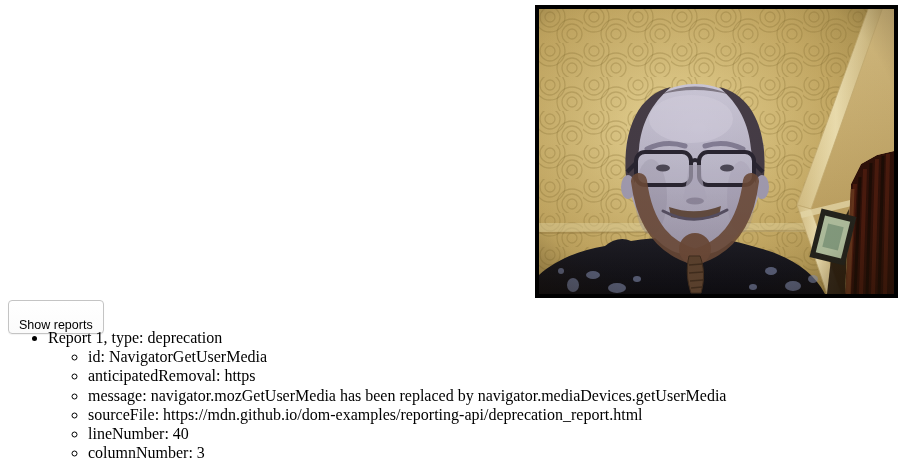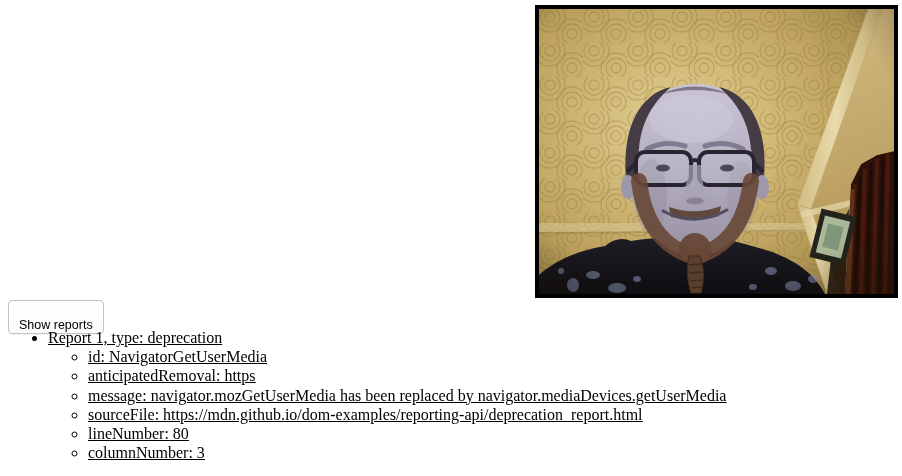--- a/index.html
+++ b/index.html
@@ -7,21 +7,21 @@
           font-family:"Liberation Serif",serif;color:#000;}
 
   
   .btn{position:absolute;left:8px;top:300px;height:32px;padding:16px 10px;
        font-family:"Liberation Sans",sans-serif;font-size:12.5px;line-height:17px;color:#000;
        background:linear-gradient(#ffffff,#fbfbfb);border:1px solid #c4c4c4;border-radius:4px;
        box-shadow:0 1px 1px rgba(0,0,0,0.05);cursor:default;}
 
   
   .reports{position:absolute;left:8px;top:328px;font-size:16px;line-height:1.2;}
-  .reports ul{margin:0;padding-left:40px;text-decoration:underline;}
+  .reports ul{margin:0;padding-left:40px;}
   .reports ul.outer{list-style-type:disc;}
   .reports ul.inner{list-style-type:circle;}
 
   
   .video{position:absolute;left:535px;top:5px;width:363px;height:293px;background:#000;}
   .video svg{position:absolute;left:4px;top:4px;width:355px;height:285px;display:block;}
 </style>
 </head>
 <body>
 
@@ -183,20 +183,20 @@
 
   <div class="reports">
     <ul class="outer">
       <li>
         <span>Report 1, type: deprecation</span>
         <ul class="inner">
           <li>id: NavigatorGetUserMedia</li>
           <li>anticipatedRemoval: https</li>
           <li>message: navigator.mozGetUserMedia has been replaced by navigator.mediaDevices.getUserMedia</li>
           <li>sourceFile: https://mdn.github.io/dom-examples/reporting-api/deprecation_report.html</li>
-          <li>lineNumber: 80</li>
+          <li>lineNumber: 40</li>
           <li>columnNumber: 3</li>
         </ul>
       </li>
     </ul>
   </div>
 
 </div>
 
 </body></html>

